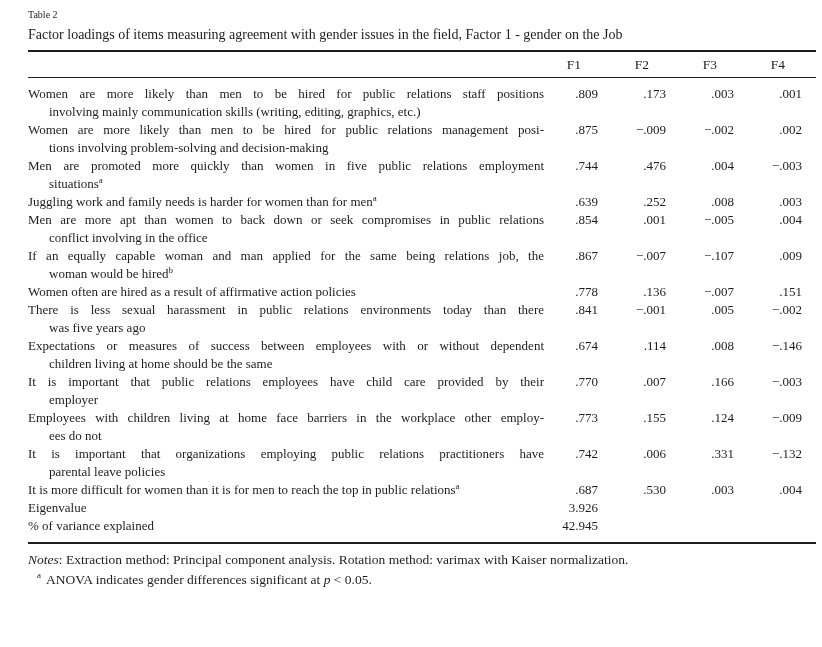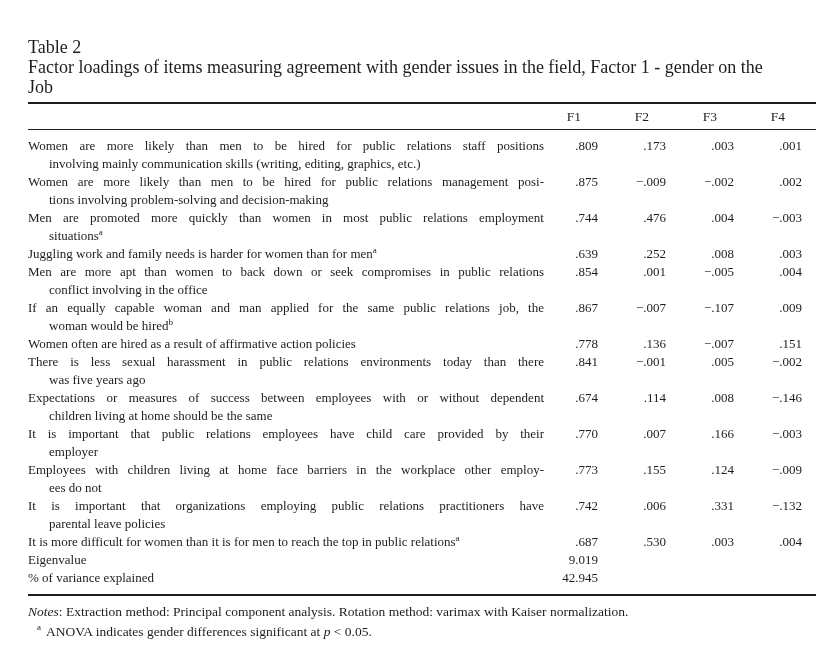--- a/index.html
+++ b/index.html
@@ -10,26 +10,25 @@
     height: 647px;
     overflow: hidden;
     font-family: "Liberation Serif", "DejaVu Serif", serif;
     color: #1d1d1d;
   }
   .page {
     padding: 5px 34px 0 28px;
     width: 760px;
   }
   .table-number {
-    font-size: 18px;
+    font-size: 10px;
     line-height: 20px;
-    margin-top: 32px;
   }
   .table-caption {
-    font-size: 18px;
+    font-size: 14px;
     line-height: 20px;
     margin-bottom: 5px;
   }
   table.factor-table {
     border-collapse: collapse;
     table-layout: fixed;
     width: 758px;
     border-top: 2px solid #1d1d1d;
     border-bottom: 2px solid #1d1d1d;
   }
@@ -103,21 +102,21 @@
             <div class="line just">Women are more likely than men to be hired for public relations management posi-</div>
             <div class="line cont">tions involving problem-solving and decision-making</div>
           </td>
     <td class="num">.875</td>
     <td class="num">−.009</td>
     <td class="num">−.002</td>
     <td class="num">.002</td>
   </tr>
         <tr>
     <td class="item">
-            <div class="line just">Men are promoted more quickly than women in most public relations employment</div>
+            <div class="line just">Men are promoted more quickly than women in five public relations employment</div>
             <div class="line cont">situations<sup>a</sup></div>
           </td>
     <td class="num">.744</td>
     <td class="num">.476</td>
     <td class="num">.004</td>
     <td class="num">−.003</td>
   </tr>
         <tr>
     <td class="item">
             <div class="line">Juggling work and family needs is harder for women than for men<sup>a</sup></div>
@@ -132,21 +131,21 @@
             <div class="line just">Men are more apt than women to back down or seek compromises in public relations</div>
             <div class="line cont">conflict involving in the office</div>
           </td>
     <td class="num">.854</td>
     <td class="num">.001</td>
     <td class="num">−.005</td>
     <td class="num">.004</td>
   </tr>
         <tr>
     <td class="item">
-            <div class="line just">If an equally capable woman and man applied for the same public relations job, the</div>
+            <div class="line just">If an equally capable woman and man applied for the same being relations job, the</div>
             <div class="line cont">woman would be hired<sup>b</sup></div>
           </td>
     <td class="num">.867</td>
     <td class="num">−.007</td>
     <td class="num">−.107</td>
     <td class="num">.009</td>
   </tr>
         <tr>
     <td class="item">
             <div class="line">Women often are hired as a result of affirmative action policies</div>
@@ -212,21 +211,21 @@
           </td>
     <td class="num">.687</td>
     <td class="num">.530</td>
     <td class="num">.003</td>
     <td class="num">.004</td>
   </tr>
         <tr>
     <td class="item">
             <div class="line">Eigenvalue</div>
           </td>
-    <td class="num">9.019</td>
+    <td class="num">3.926</td>
     <td class="num"></td>
     <td class="num"></td>
     <td class="num"></td>
   </tr>
         <tr>
     <td class="item">
             <div class="line">% of variance explained</div>
           </td>
     <td class="num">42.945</td>
     <td class="num"></td>

